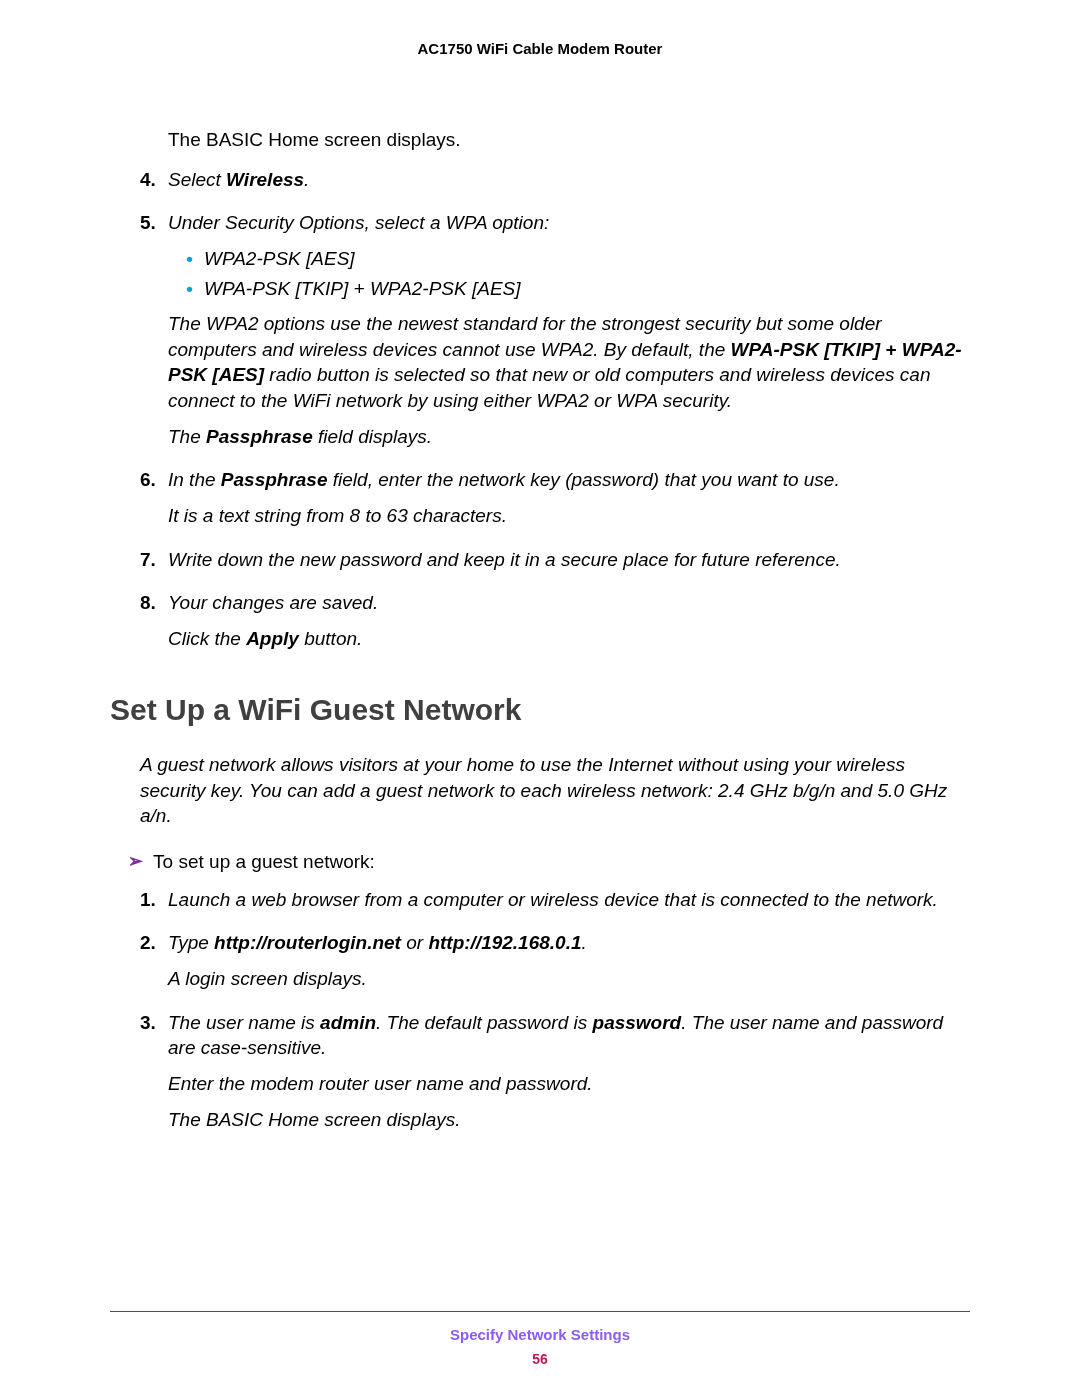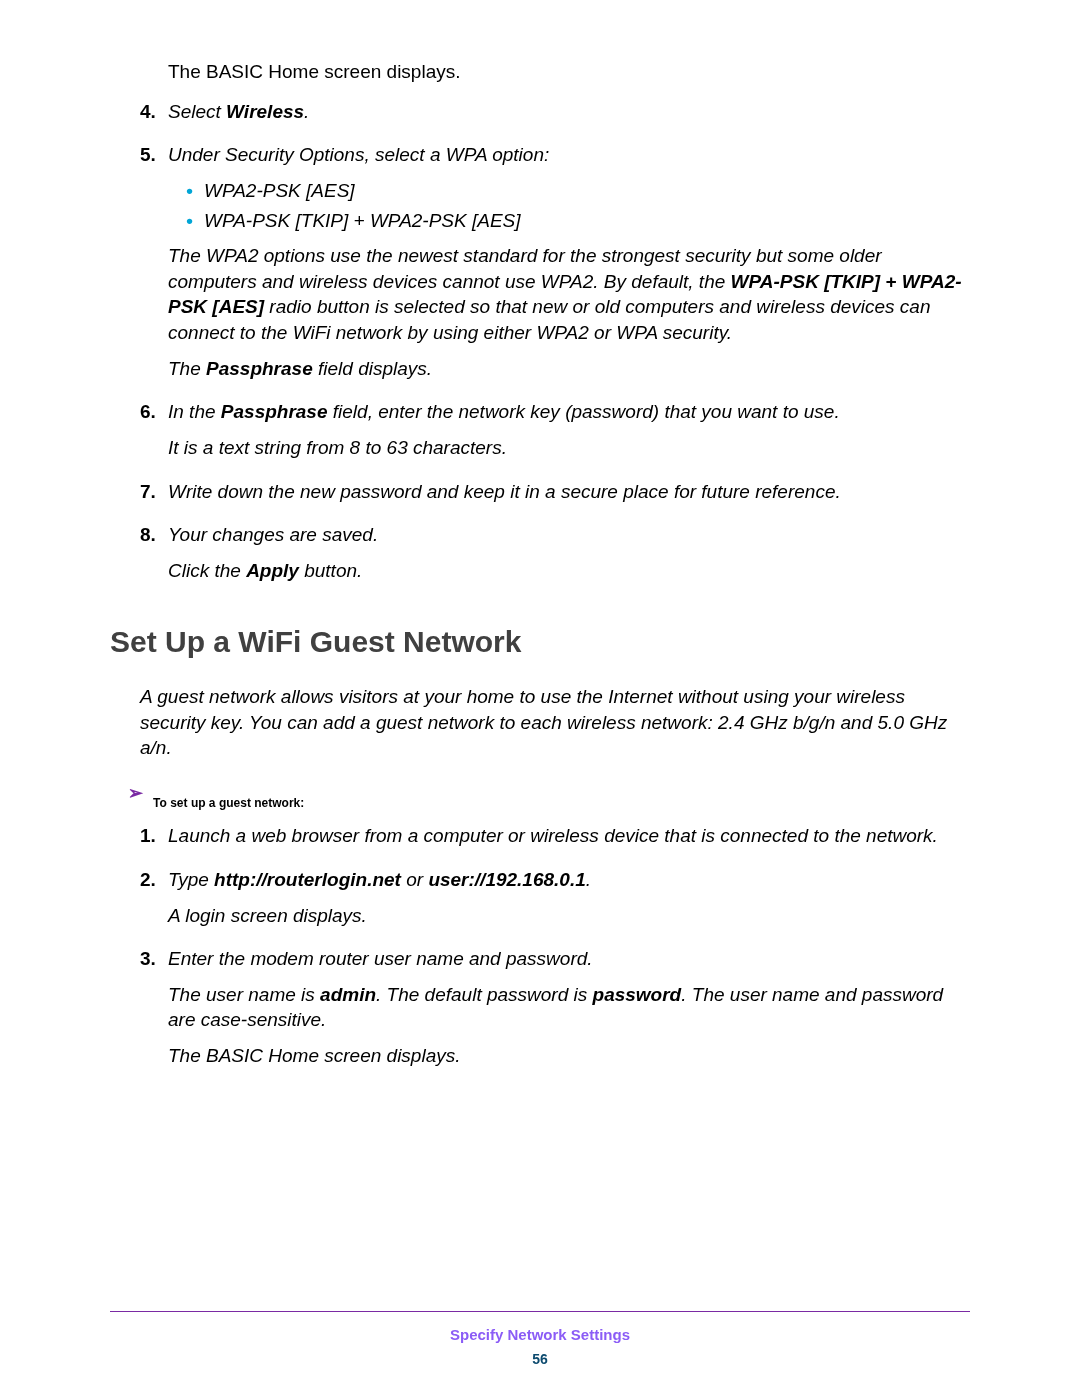--- a/index.html
+++ b/index.html
@@ -75,51 +75,53 @@
     align-items: flex-start;
     margin: 0 0 12px 18px;
   }
   .task-arrow {
     color: #7a2aa3;
     font-weight: bold;
     margin-right: 10px;
     font-size: 18px;
   }
   .task-text {
-    font-weight: bold;
-    font-size: 12px;
-    margin-top: 14px;
+    font-weight: normal;
+    font-size: 19px;
   }
   .footer {
     position: absolute;
     bottom: 30px;
     left: 110px;
     right: 110px;
     text-align: center;
     border-top: 1px solid #7a2aa3;
     padding-top: 14px;
   }
   .footer .chapter {
     color: #8b5cf6;
     font-weight: bold;
     font-size: 15px;
     margin-bottom: 8px;
   }
   .footer .pagenum {
-    color: #0c4a6e;
+    color: #be185d;
     font-weight: bold;
     font-size: 14px;
   }
   b { font-weight: bold; }
 </style>
 </head>
 <body>
 
 <div class="page">
 
+  <div class="header">
+    <span>AC1750 WiFi Cable Modem Router</span>
+  </div>
 
   <div class="body-text">
 
     <p class="indent-block">The BASIC Home screen displays.</p>
 
     <div class="ol-item">
       <div class="ol-num">4.</div>
       <div class="ol-content">
         <p>
           <span>Select </span><b>Wireless</b><span>.</span>
@@ -190,33 +192,33 @@
       <div class="ol-num">1.</div>
       <div class="ol-content">
         <p>Launch a web browser from a computer or wireless device that is connected to the network.</p>
       </div>
     </div>
 
     <div class="ol-item">
       <div class="ol-num">2.</div>
       <div class="ol-content">
         <p>
-          <span>Type </span><b>http://routerlogin.net</b><span> or </span><b>user://192.168.0.1</b><span>.</span>
+          <span>Type </span><b>http://routerlogin.net</b><span> or </span><b>http://192.168.0.1</b><span>.</span>
         </p>
         <p>A login screen displays.</p>
       </div>
     </div>
 
     <div class="ol-item">
       <div class="ol-num">3.</div>
       <div class="ol-content">
+        <p>
+          <span>The user name is </span><b>admin</b><span>. The default password is </span><b>password</b><span>. The user name and password are case-sensitive.</span>
+        </p>
         <p>Enter the modem router user name and password.</p>
-        <p>
-          <span>The user name is </span><b>admin</b><span>. The default password is </span><b>password</b><span>. The user name and password are case-sensitive.</span>
-        </p>
         <p>The BASIC Home screen displays.</p>
       </div>
     </div>
 
   </div>
 
   <div class="footer">
     <div class="chapter">Specify Network Settings</div>
     <div class="pagenum">56</div>
   </div>

